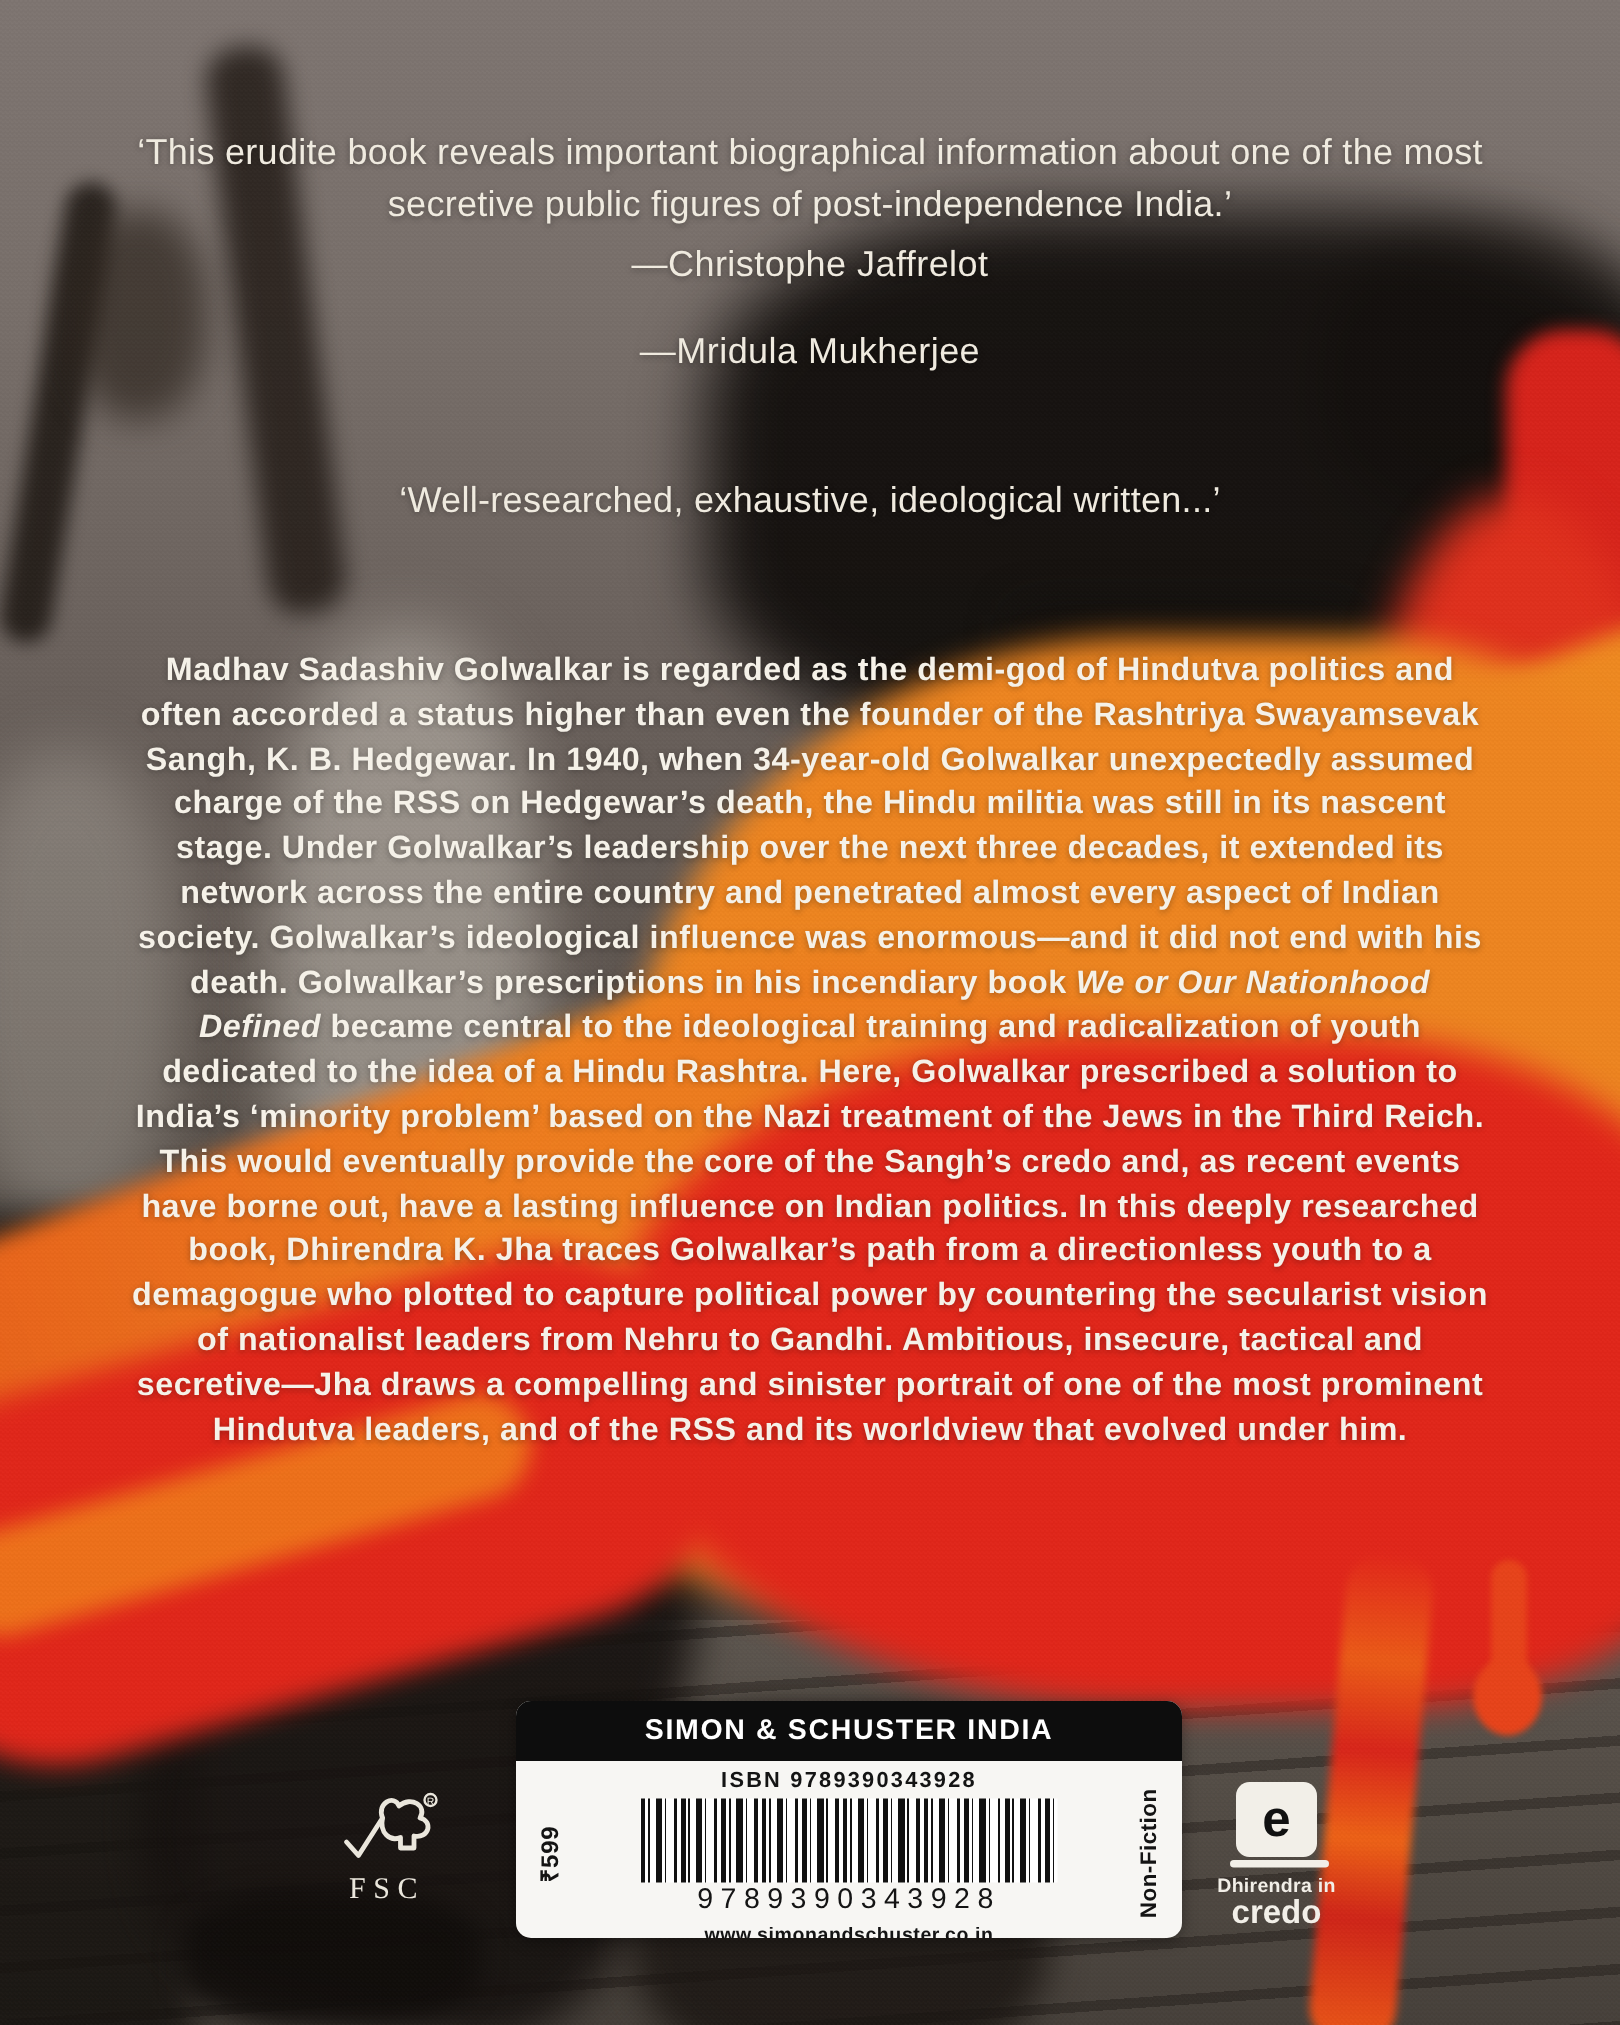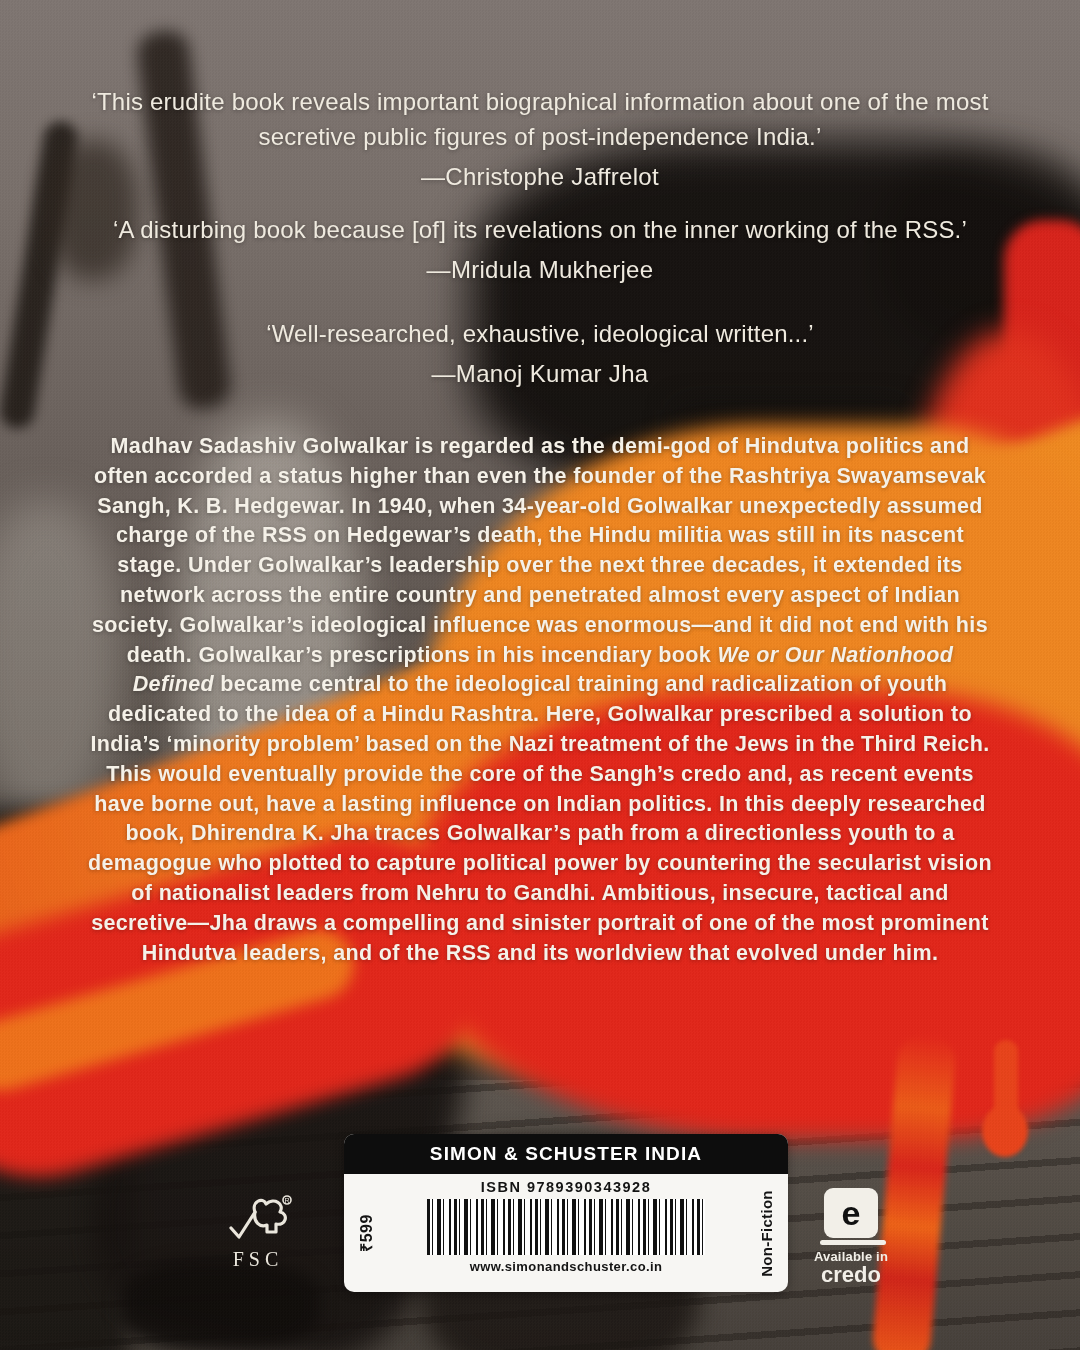--- a/index.html
+++ b/index.html
@@ -184,27 +184,25 @@
   </div>
 
   <div class="content">
 
     <div class="quote quote-1">
       <div class="q-text">‘This erudite book reveals important biographical information about one of the most secretive public figures of post-independence India.’</div>
       <div class="q-attr">—Christophe Jaffrelot</div>
     </div>
 
     <div class="quote quote-2">
-      <div class="q-text">‘A disturbing book because [of] its revelations on the inner working of the RSS.’</div>
       <div class="q-attr">—Mridula Mukherjee</div>
     </div>
 
     <div class="quote quote-3">
       <div class="q-text">‘Well-researched, exhaustive, ideological written...’</div>
-      <div class="q-attr">—Manoj Kumar Jha</div>
     </div>
 
     <div class="synopsis"><span>Madhav Sadashiv Golwalkar is regarded as the demi-god of Hindutva politics and often accorded a status higher than even the founder of the Rashtriya Swayamsevak Sangh, K. B. Hedgewar. In 1940, when 34-year-old Golwalkar unexpectedly assumed charge of the RSS on Hedgewar’s death, the Hindu militia was still in its nascent stage. Under Golwalkar’s leadership over the next three decades, it extended its network across the entire country and penetrated almost every aspect of Indian society. Golwalkar’s ideological influence was enormous—and it did not end with his death. Golwalkar’s prescriptions in his incendiary book </span><span style="font-style: italic;">We or Our Nationhood Defined</span><span> became central to the ideological training and radicalization of youth dedicated to the idea of a Hindu Rashtra. Here, Golwalkar prescribed a solution to India’s ‘minority problem’ based on the Nazi treatment of the Jews in the Third Reich. This would eventually provide the core of the Sangh’s credo and, as recent events have borne out, have a lasting influence on Indian politics. In this deeply researched book, Dhirendra K. Jha traces Golwalkar’s path from a directionless youth to a demagogue who plotted to capture political power by countering the secularist vision of nationalist leaders from Nehru to Gandhi. Ambitious, insecure, tactical and secretive—Jha draws a compelling and sinister portrait of one of the most prominent Hindutva leaders, and of the RSS and its worldview that evolved under him.</span></div>
 
     <div class="designer">Cover designer: Sukruti Anah Staneley</div>
 
     <div class="fsc">
       <svg width="82" height="58" viewBox="0 0 82 58">
         <g fill="none" stroke="#eae6dc" stroke-width="3.2" stroke-linecap="round" stroke-linejoin="round">
           <path d="M14 36 L22 45 L38 20"></path>
@@ -218,28 +216,29 @@
 
     <div class="pubbox">
       <div class="pub-header">SIMON &amp; SCHUSTER INDIA</div>
       <div class="pub-body">
         <div class="pub-side">
           <span class="rot price">₹599</span>
         </div>
         <div class="pub-center">
           <div class="isbn-label">ISBN 9789390343928</div>
           <div class="bars"></div>
+          <div class="barcode-number">9789390343928</div>
           <div class="website">www.simonandschuster.co.in</div>
         </div>
         <div class="pub-side">
           <span class="rot category">Non-Fiction</span>
         </div>
       </div>
     </div>
 
     <div class="ebook">
       <div class="ebook-icon">e</div>
-      <div class="ebook-avail">Available in</div>
+      <div class="ebook-avail">Dhirendra in</div>
       <div class="ebook-name">credo</div>
     </div>
 
   </div>
 </div>
 
 </body></html>

